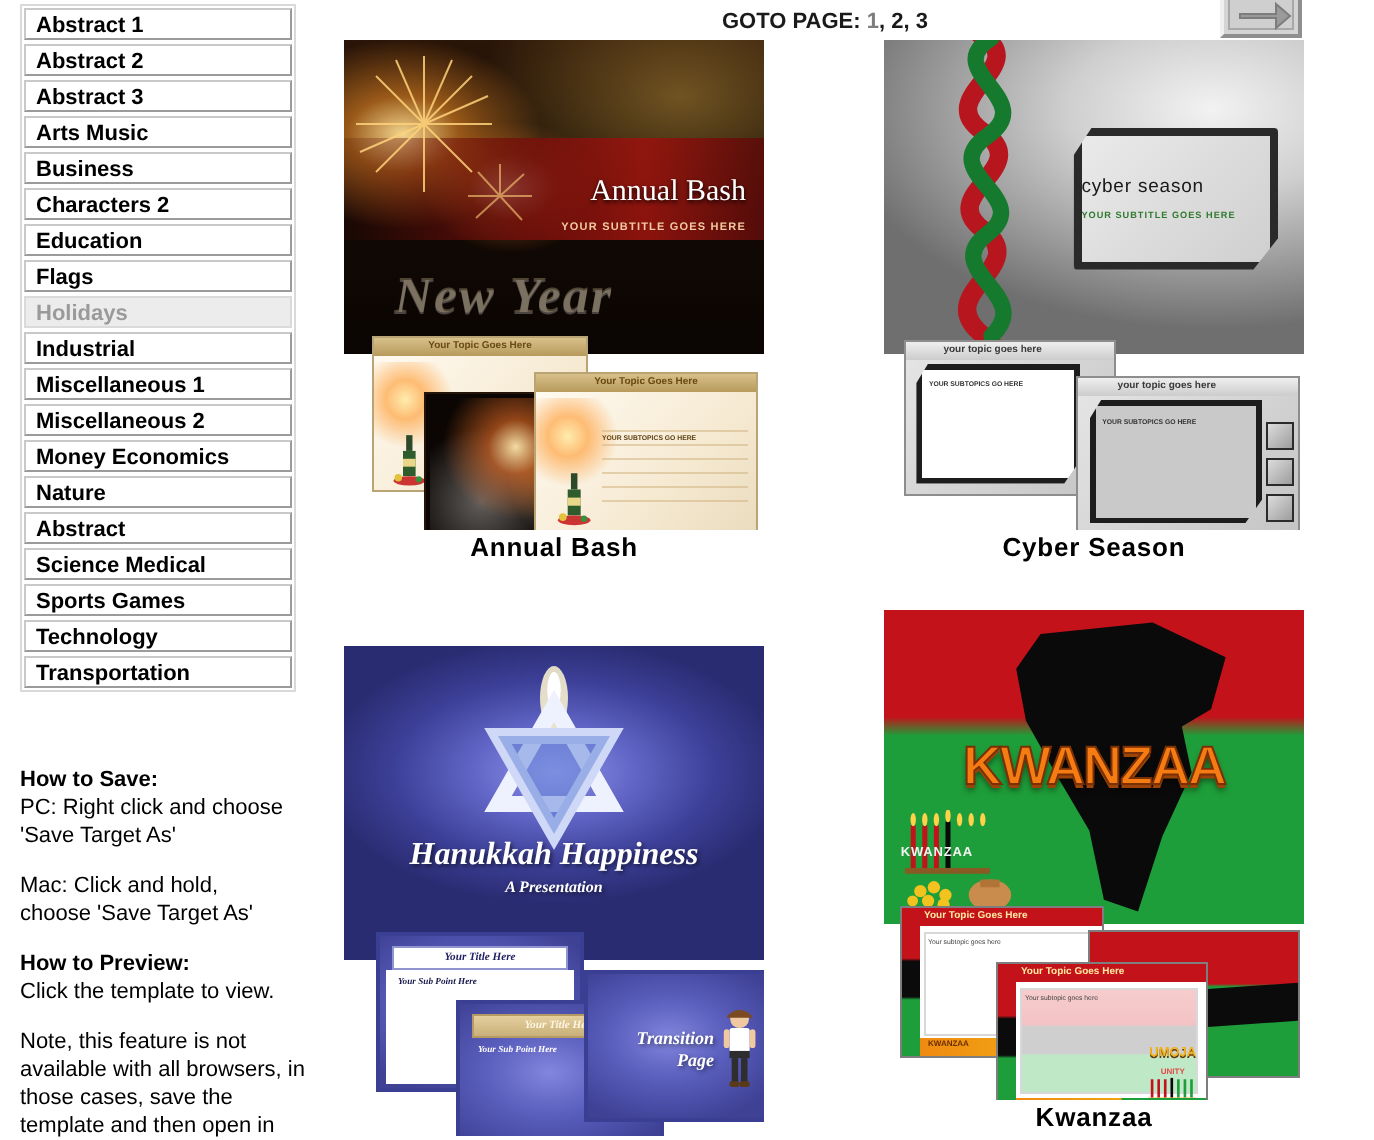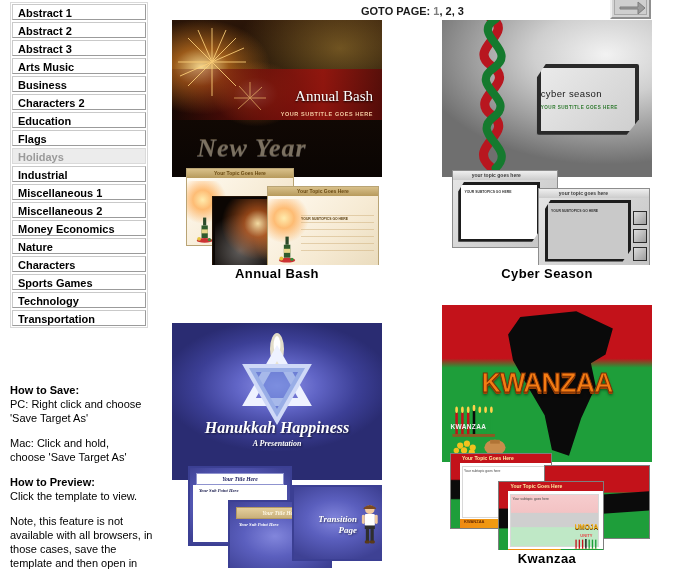--- a/index.html
+++ b/index.html
@@ -325,21 +325,22 @@
     <div class="cat">Business</div>
     <div class="cat">Characters 2</div>
     <div class="cat">Education</div>
     <div class="cat">Flags</div>
     <div class="cat active">Holidays</div>
     <div class="cat">Industrial</div>
     <div class="cat">Miscellaneous 1</div>
     <div class="cat">Miscellaneous 2</div>
     <div class="cat">Money Economics</div>
     <div class="cat">Nature</div>
-    <div class="cat">Characters</div>
+    <div class="cat">Abstract</div>
+    <div class="cat">Science Medical</div>
     <div class="cat">Sports Games</div>
     <div class="cat">Technology</div>
     <div class="cat">Transportation</div>
   </div>
 
   <div id="helptext">
     <div class="blk">
       <div class="lbl">How to Save:</div>
       <div>PC: Right click and choose</div>
       <div>'Save Target As'</div>

